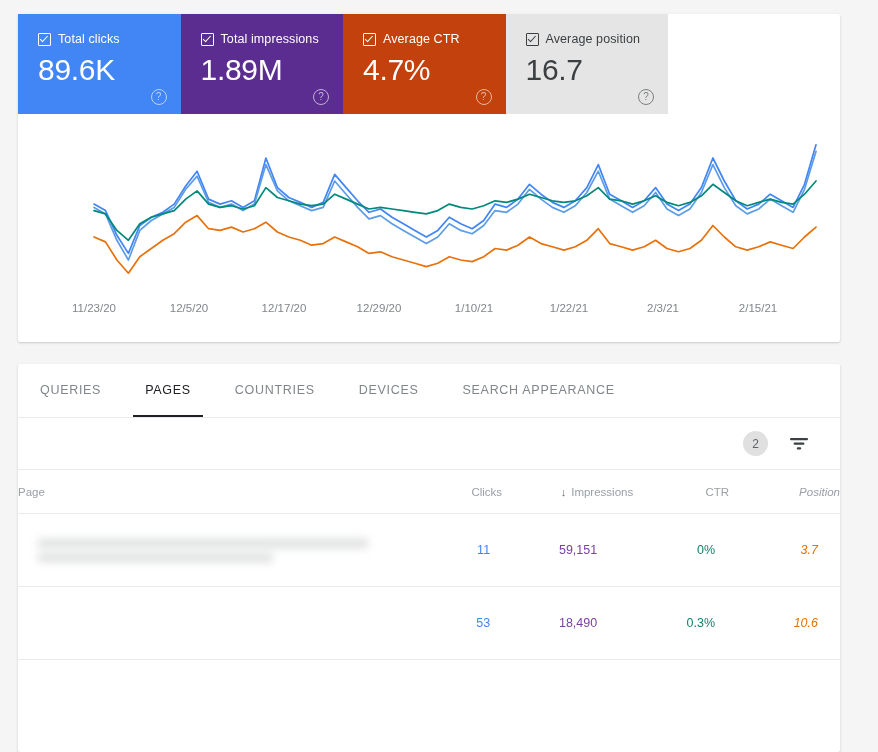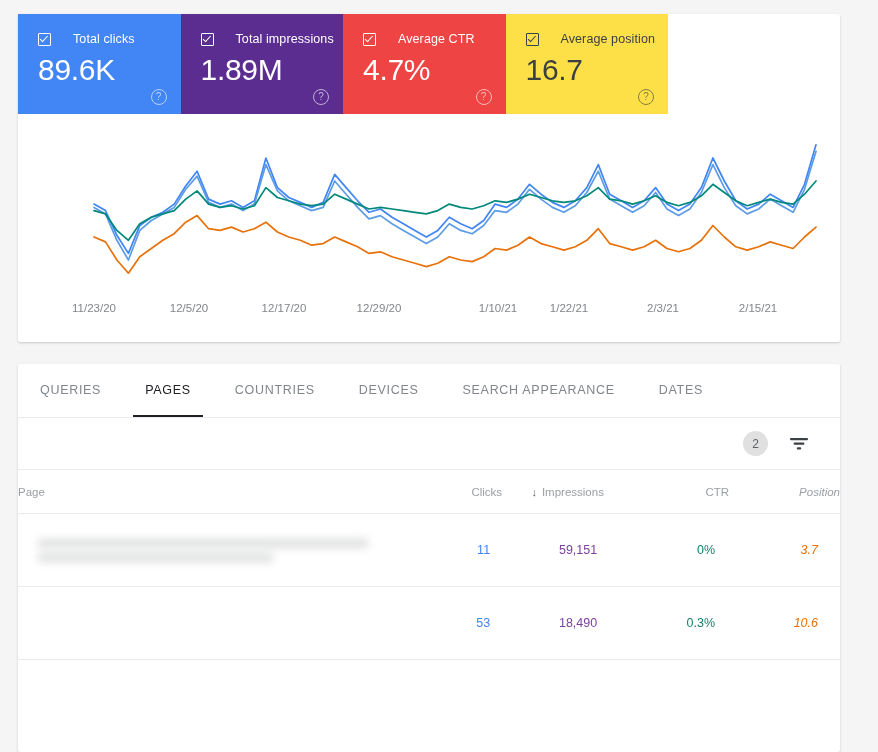--- a/index.html
+++ b/index.html
@@ -37,21 +37,21 @@
   .metric-card {
     position: relative;
     flex: 0 0 162.5px;
     padding: 18px 0 0 20px;
     box-sizing: border-box;
     cursor: pointer;
   }
   .metric-head {
     display: flex;
     align-items: center;
-    gap: 22px;
+    gap: 7px;
     font-size: 12.5px;
     letter-spacing: .1px;
     line-height: 14px;
     white-space: nowrap;
   }
   .cb {
     width: 11px;
     height: 11px;
     border: 1.4px solid currentColor;
     border-radius: 1px;
@@ -192,21 +192,21 @@
     font-weight: 400;
     font-size: 11.5px;
     color: #9aa0a6;
     padding: 16px 0 15px;
     border-bottom: 1px solid #e8eaed;
     background: #fff;
     white-space: nowrap;
   }
   th.col-page { text-align: left; padding-left: 20px; width: 400px; }
   th.col-num  { text-align: right; }
-  th.sorted { color: #5f6368; text-align: center; }
+  th.sorted { color: #5f6368; }
   .sort-arrow { margin-right: 5px; font-size: 11px; color: #5f6368; }
 
   td { border-bottom: 1px solid #e8eaed; height: 60px; font-size: 12.5px; }
   td.col-page { padding-left: 20px; }
   td.col-num  { text-align: right; font-size: 12.5px; }
   .c-clicks { color: #4285f4; }
   .c-impr   { color: #7b3fa0; }
   .c-ctr    { color: #10836b; }
   .c-pos    { color: #e8710a; }
 
@@ -243,29 +243,29 @@
           <div class="help-ico">?</div>
         </div>
         <div class="metric-card" style="background: rgb(92, 45, 145); color: rgb(255, 255, 255);">
           <div class="metric-head">
             <span class="cb"></span>
             <span>Total impressions</span>
           </div>
           <div class="metric-value">1.89M</div>
           <div class="help-ico">?</div>
         </div>
-        <div class="metric-card" style="background: #ef4444; color: rgb(255, 255, 255);">
+        <div class="metric-card" style="background: #c2410c; color: rgb(255, 255, 255);">
           <div class="metric-head">
             <span class="cb"></span>
             <span>Average CTR</span>
           </div>
           <div class="metric-value">4.7%</div>
           <div class="help-ico">?</div>
         </div>
-        <div class="metric-card" style="background: #fde047; color: rgb(60, 64, 67);">
+        <div class="metric-card" style="background: #e5e5e5; color: rgb(60, 64, 67);">
           <div class="metric-head">
             <span class="cb"></span>
             <span>Average position</span>
           </div>
           <div class="metric-value">16.7</div>
           <div class="help-ico">?</div>
         </div>
       </div>
 
     <div class="chart-wrap">
@@ -273,21 +273,21 @@
           <polyline points="76.0,90.1 87.5,96.6 98.9,121.3 110.4,139.4 121.8,111.5 133.3,103.2 144.8,98.3 156.2,90.1 167.7,72.0 179.1,57.2 190.6,85.1 202.1,90.1 213.5,86.8 225.0,93.4 236.4,86.8 247.9,44.0 259.4,73.6 270.8,83.5 282.3,88.4 293.7,93.4 305.2,88.4 316.7,60.4 328.1,73.6 339.6,86.8 351.0,98.3 362.5,95.0 374.0,103.2 385.4,109.8 396.9,116.4 408.3,123.0 419.8,116.4 431.3,103.2 442.7,109.8 454.2,114.7 465.7,106.5 477.1,90.1 488.6,93.4 500.0,85.1 511.5,70.3 523.0,80.2 534.4,88.4 545.9,93.4 557.3,86.8 568.8,73.6 580.3,50.6 591.7,80.2 603.2,86.8 614.6,93.4 626.1,86.8 637.6,73.6 649.0,90.1 660.5,96.6 671.9,90.1 683.4,73.6 694.9,44.0 706.3,67.0 717.8,86.8 729.2,95.0 740.7,90.1 752.2,80.2 763.6,86.8 775.1,93.4 786.5,70.3 798.0,30.8" fill="none" stroke="#4285f4" stroke-width="1.7" stroke-linejoin="round" stroke-linecap="round"></polyline>
           <polyline points="76.0,93.4 87.5,99.9 98.9,126.3 110.4,146.0 121.8,116.4 133.3,106.5 144.8,99.9 156.2,93.4 167.7,75.3 179.1,62.1 190.6,88.4 202.1,93.4 213.5,90.1 225.0,96.6 236.4,90.1 247.9,50.6 259.4,76.9 270.8,86.8 282.3,91.7 293.7,96.6 305.2,93.4 316.7,67.0 328.1,80.2 339.6,93.4 351.0,104.9 362.5,101.6 374.0,109.8 385.4,116.4 396.9,123.0 408.3,129.6 419.8,123.0 431.3,109.8 442.7,116.4 454.2,119.7 465.7,111.5 477.1,96.6 488.6,98.3 500.0,90.1 511.5,75.3 523.0,85.1 534.4,93.4 545.9,98.3 557.3,91.7 568.8,78.5 580.3,57.2 591.7,85.1 603.2,91.7 614.6,98.3 626.1,91.7 637.6,78.5 649.0,95.0 660.5,101.6 671.9,95.0 683.4,78.5 694.9,50.6 706.3,73.6 717.8,91.7 729.2,99.9 740.7,95.0 752.2,85.1 763.6,91.7 775.1,98.3 786.5,75.3 798.0,37.4" fill="none" stroke="#5c9ce6" stroke-width="1.7" stroke-linejoin="round" stroke-linecap="round"></polyline>
           <polyline points="76.0,96.6 87.5,99.9 98.9,116.4 110.4,126.3 121.8,109.8 133.3,103.2 144.8,99.9 156.2,96.6 167.7,85.1 179.1,76.9 190.6,90.1 202.1,93.4 213.5,91.7 225.0,95.0 236.4,91.7 247.9,73.6 259.4,83.5 270.8,86.8 282.3,90.1 293.7,91.7 305.2,90.1 316.7,80.2 328.1,85.1 339.6,90.1 351.0,95.0 362.5,93.4 374.0,95.0 385.4,96.6 396.9,98.3 408.3,99.9 419.8,96.6 431.3,90.1 442.7,93.4 454.2,95.0 465.7,91.7 477.1,86.8 488.6,88.4 500.0,85.1 511.5,80.2 523.0,83.5 534.4,86.8 545.9,88.4 557.3,86.8 568.8,81.8 580.3,73.6 591.7,85.1 603.2,86.8 614.6,90.1 626.1,86.8 637.6,81.8 649.0,88.4 660.5,91.7 671.9,88.4 683.4,81.8 694.9,70.3 706.3,78.5 717.8,86.8 729.2,91.7 740.7,88.4 752.2,85.1 763.6,88.4 775.1,90.1 786.5,80.2 798.0,67.0" fill="none" stroke="#00897b" stroke-width="1.7" stroke-linejoin="round" stroke-linecap="round"></polyline>
           <polyline points="76.0,123.0 87.5,127.9 98.9,146.0 110.4,159.2 121.8,142.7 133.3,134.5 144.8,126.3 156.2,119.7 167.7,108.2 179.1,101.6 190.6,114.7 202.1,116.4 213.5,113.1 225.0,118.0 236.4,114.7 247.9,108.2 259.4,118.0 270.8,123.0 282.3,126.3 293.7,131.2 305.2,129.6 316.7,123.0 328.1,127.9 339.6,132.8 351.0,139.4 362.5,137.8 374.0,142.7 385.4,146.0 396.9,149.3 408.3,152.6 419.8,149.3 431.3,142.7 442.7,146.0 454.2,147.6 465.7,142.7 477.1,134.5 488.6,136.1 500.0,131.2 511.5,123.0 523.0,129.6 534.4,132.8 545.9,136.1 557.3,132.8 568.8,126.3 580.3,114.7 591.7,129.6 603.2,132.8 614.6,136.1 626.1,132.8 637.6,126.3 649.0,134.5 660.5,137.8 671.9,134.5 683.4,126.3 694.9,111.5 706.3,123.0 717.8,132.8 729.2,136.1 740.7,132.8 752.2,127.9 763.6,131.2 775.1,134.5 786.5,123.0 798.0,113.1" fill="none" stroke="#e8710a" stroke-width="1.7" stroke-linejoin="round" stroke-linecap="round"></polyline>
         </svg>
       <div class="xlabels" id="xlabels">
           <div class="xlabel" style="left: 76px;">11/23/20</div>
           <div class="xlabel" style="left: 171px;">12/5/20</div>
           <div class="xlabel" style="left: 266px;">12/17/20</div>
           <div class="xlabel" style="left: 361px;">12/29/20</div>
-          <div class="xlabel" style="left: 480px;">1/10/21</div>
+          <div class="xlabel" style="left: 456px;">1/10/21</div>
           <div class="xlabel" style="left: 551px;">1/22/21</div>
           <div class="xlabel" style="left: 645px;">2/3/21</div>
           <div class="xlabel" style="left: 740px;">2/15/21</div>
         </div>
     </div>
   </div>
 
   <div class="table-panel">
 
     <div class="tabs" id="tabs">
@@ -298,23 +298,20 @@
           <span>PAGES</span>
         </div>
         <div class="tab">
           <span>COUNTRIES</span>
         </div>
         <div class="tab">
           <span>DEVICES</span>
         </div>
         <div class="tab">
           <span>SEARCH APPEARANCE</span>
-        </div>
-        <div class="tab">
-          <span>DATES</span>
         </div>
       </div>
 
     <div class="filter-bar">
       <div class="badge">2</div>
       <svg class="funnel" viewBox="0 0 18 16">
         <rect x="0" y="2" width="18" height="2.2" rx="1" fill="#3c4043"></rect>
         <rect x="3.6" y="6.6" width="10.8" height="2.2" rx="1" fill="#3c4043"></rect>
         <rect x="6.8" y="11.2" width="4.4" height="2.2" rx="1" fill="#3c4043"></rect>
       </svg>

